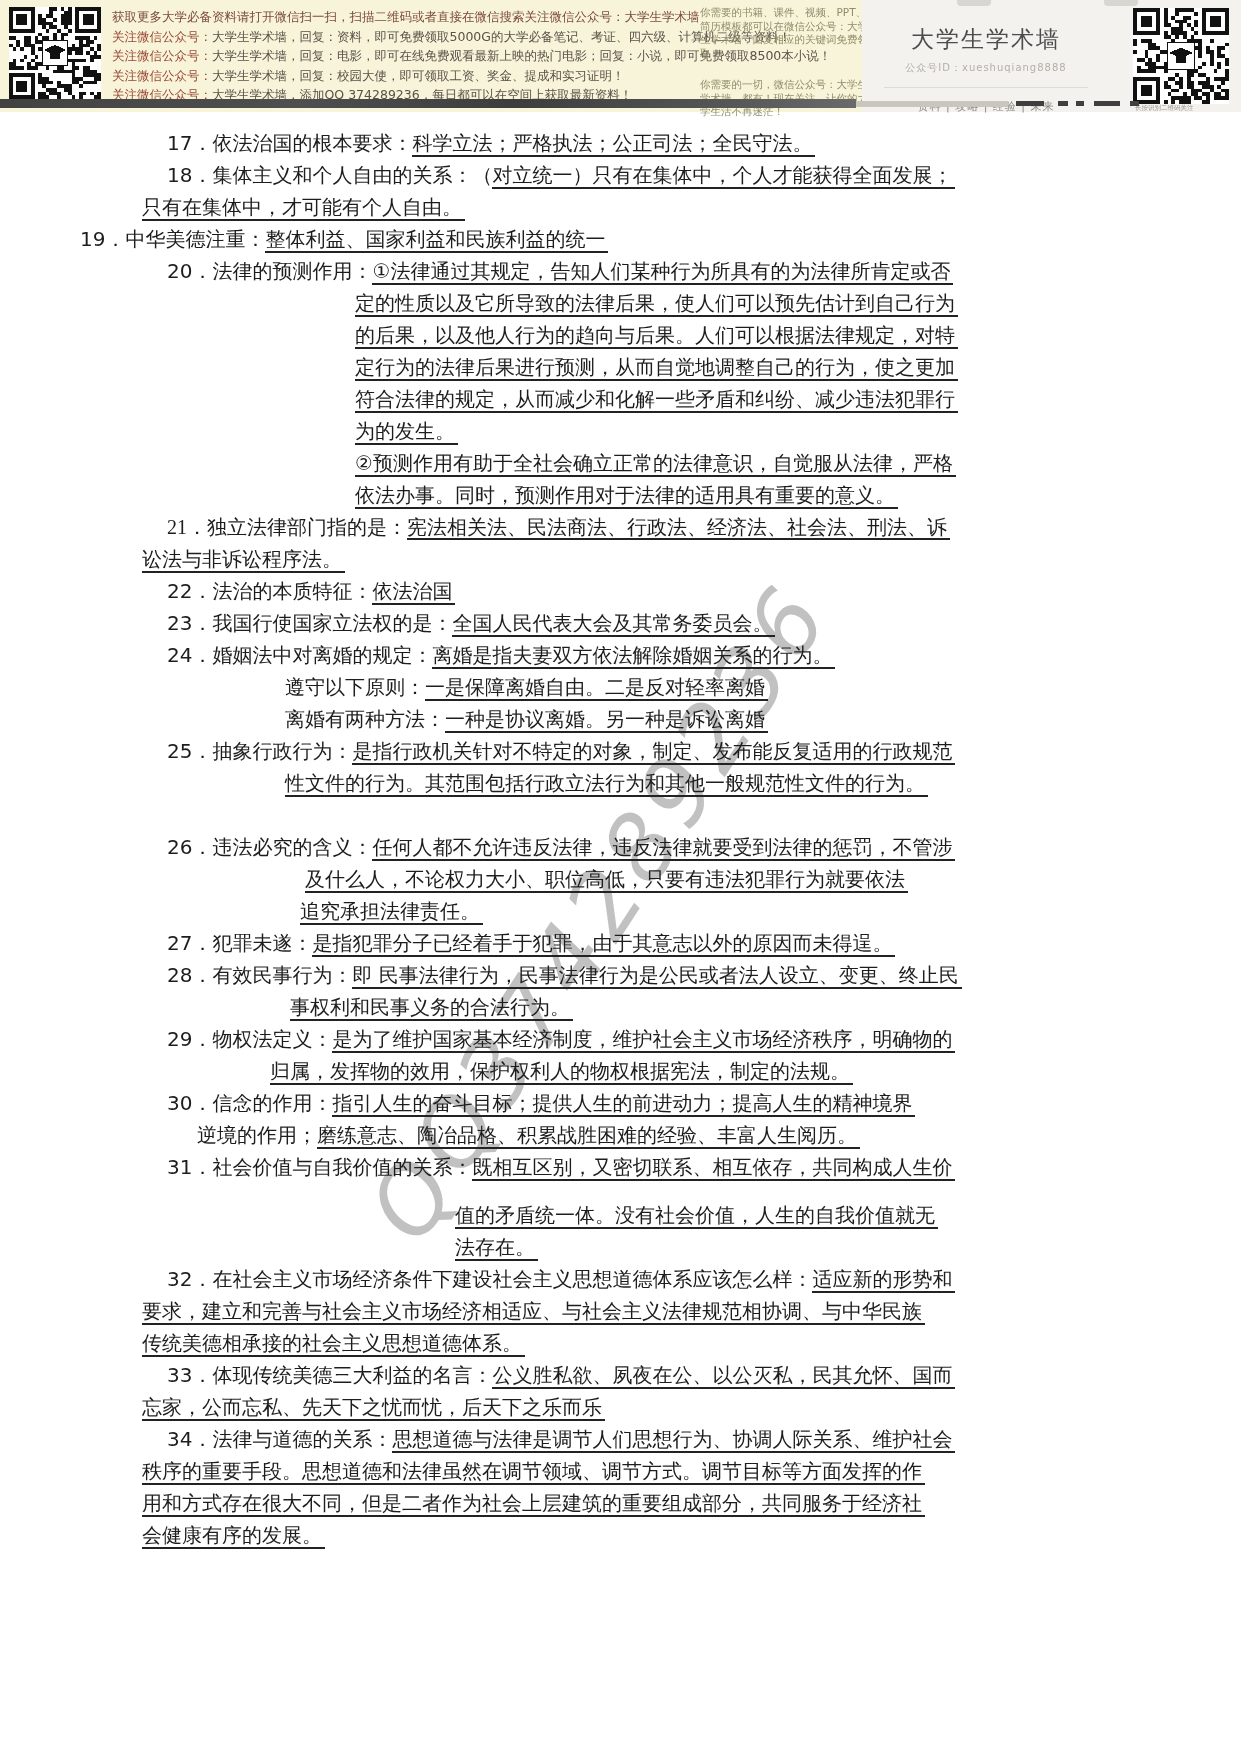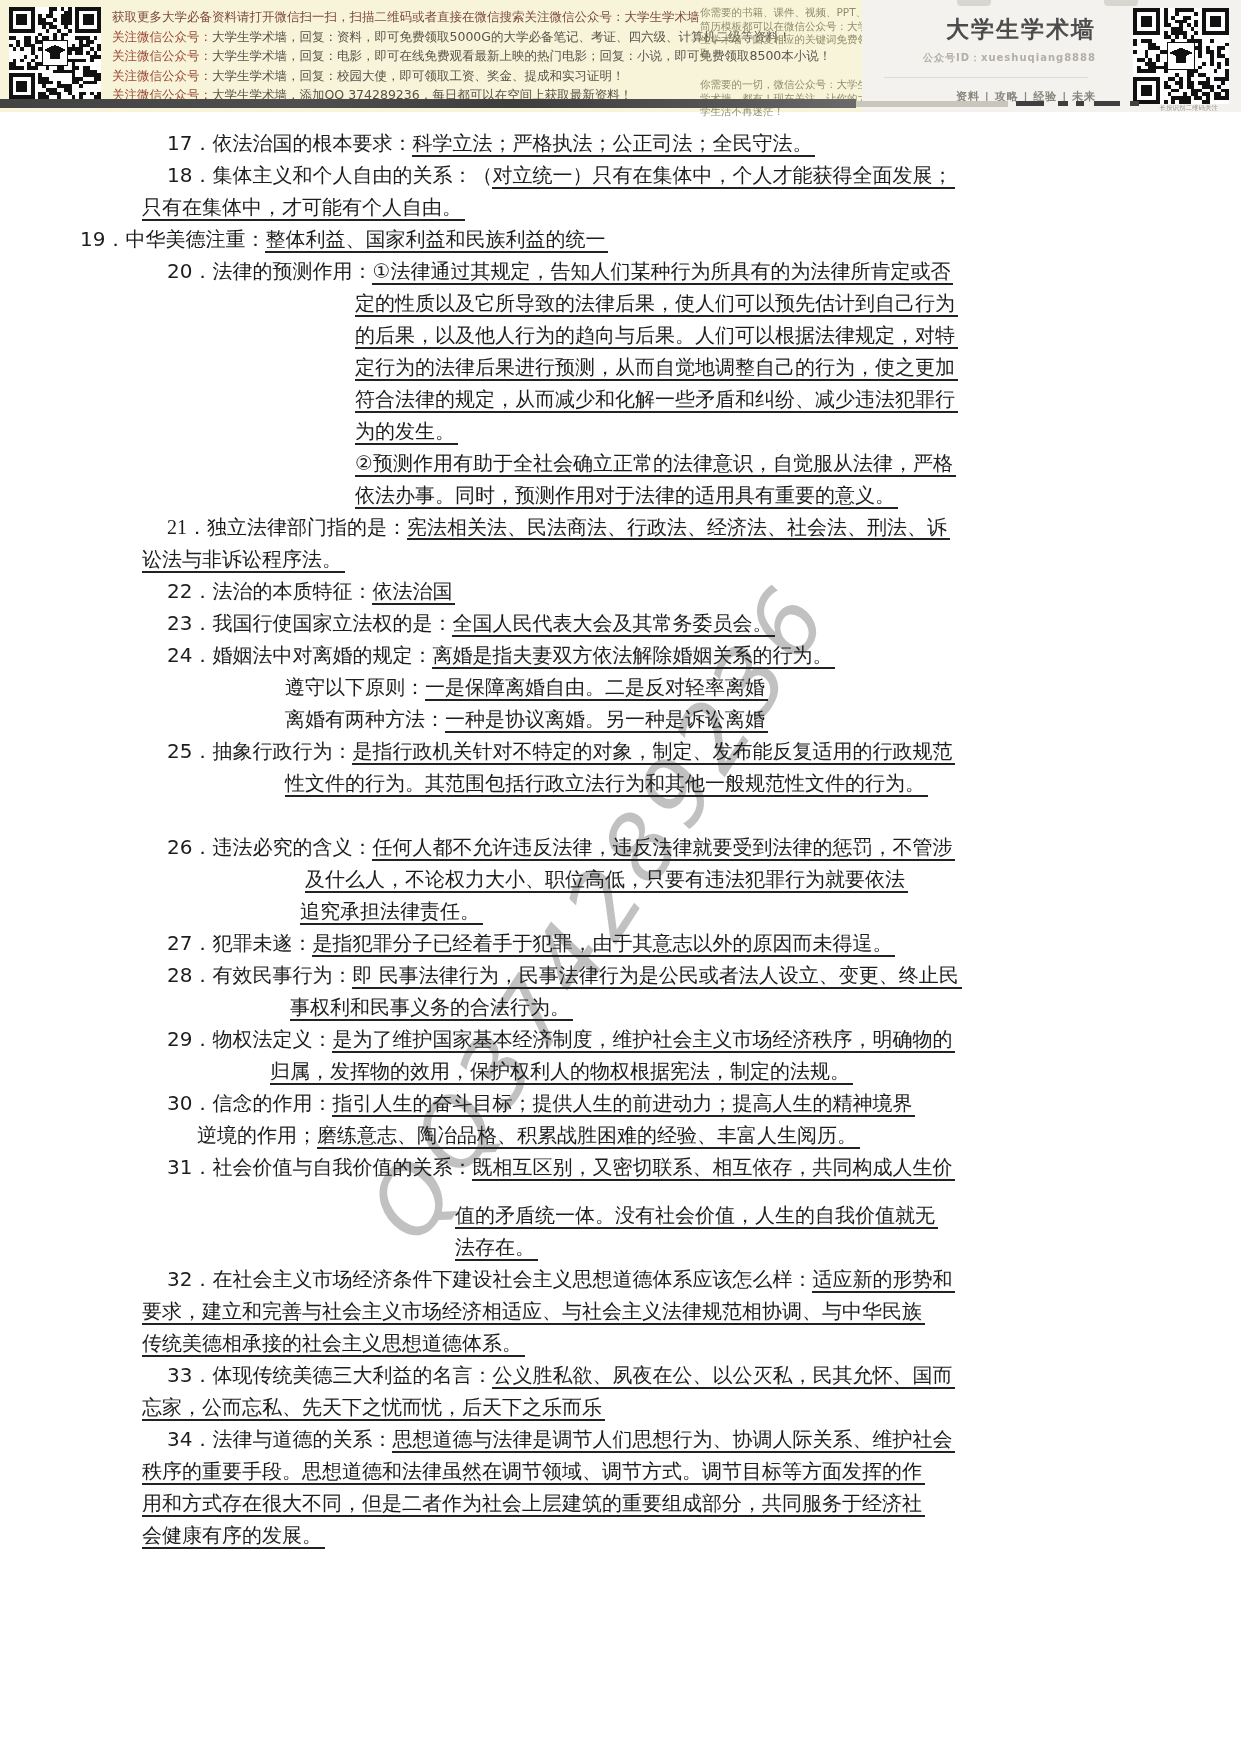--- a/index.html
+++ b/index.html
@@ -14,27 +14,27 @@
   .promo-line{font-size:12.5px;line-height:19.6px;white-space:nowrap;color:#5a5148;}
   .promo-line:first-child{color:#7d4a3c;}
   .promo-label{color:#9a4632;}
   .mid-notes{position:absolute;left:700px;top:6px;width:170px;}
   .mid-note{font-size:10.5px;line-height:13.5px;color:#8f8c68;margin-bottom:18px;}
   
   .card{position:absolute;left:862px;top:0;width:379px;height:112px;background:#f3f2ee;}
   .card-tab{position:absolute;top:0;width:34px;height:6px;background:#d8d6d0;border-radius:0 0 4px 4px;}
   .card-tab.t1{left:95px;}
   .card-tab.t2{left:242px;}
-  .card-left{position:absolute;left:14px;top:14px;width:220px;text-align:right;font-weight:bold;}
+  .card-left{position:absolute;left:14px;top:24px;width:220px;text-align:center;}
   .card-title{font-size:23px;color:#4c4c4c;letter-spacing:2px;line-height:30px;}
   .card-id{font-size:10px;color:#b3afa7;margin-top:7px;letter-spacing:1px;}
   .card-div{height:1px;background:#dddbd4;margin:12px 8px 0 8px;}
   .card-tags{font-size:11px;color:#8b877f;margin-top:11px;letter-spacing:1px;}
   .card-qr{position:absolute;right:12px;top:8px;width:96px;height:96px;background:#fff;}
-  .card-qr-caption{position:absolute;right:23px;top:104px;width:104px;font-size:6.5px;color:#9a968e;text-align:right;white-space:nowrap;}
+  .card-qr-caption{position:absolute;right:2px;top:104px;width:104px;font-size:6.5px;color:#9a968e;text-align:left;white-space:nowrap;}
   
   .strip-dark{position:absolute;left:0;top:99px;width:856px;height:9px;
     background:linear-gradient(90deg,#424242 0%,#4f4f4f 35%,#3d3d3d 60%,#565656 85%,#6a6a6a 100%);}
   .strip-light{position:absolute;left:856px;top:101px;width:152px;height:6px;background:#c9c6bd;}
   .dash{position:absolute;top:101px;height:5px;background:#3f3f3f;}
   
   .watermark{
     position:absolute;left:190px;top:858px;width:820px;z-index:0;
     transform:rotate(-57deg);text-align:center;
     font-size:92px;font-style:italic;font-weight:300;letter-spacing:8px;

